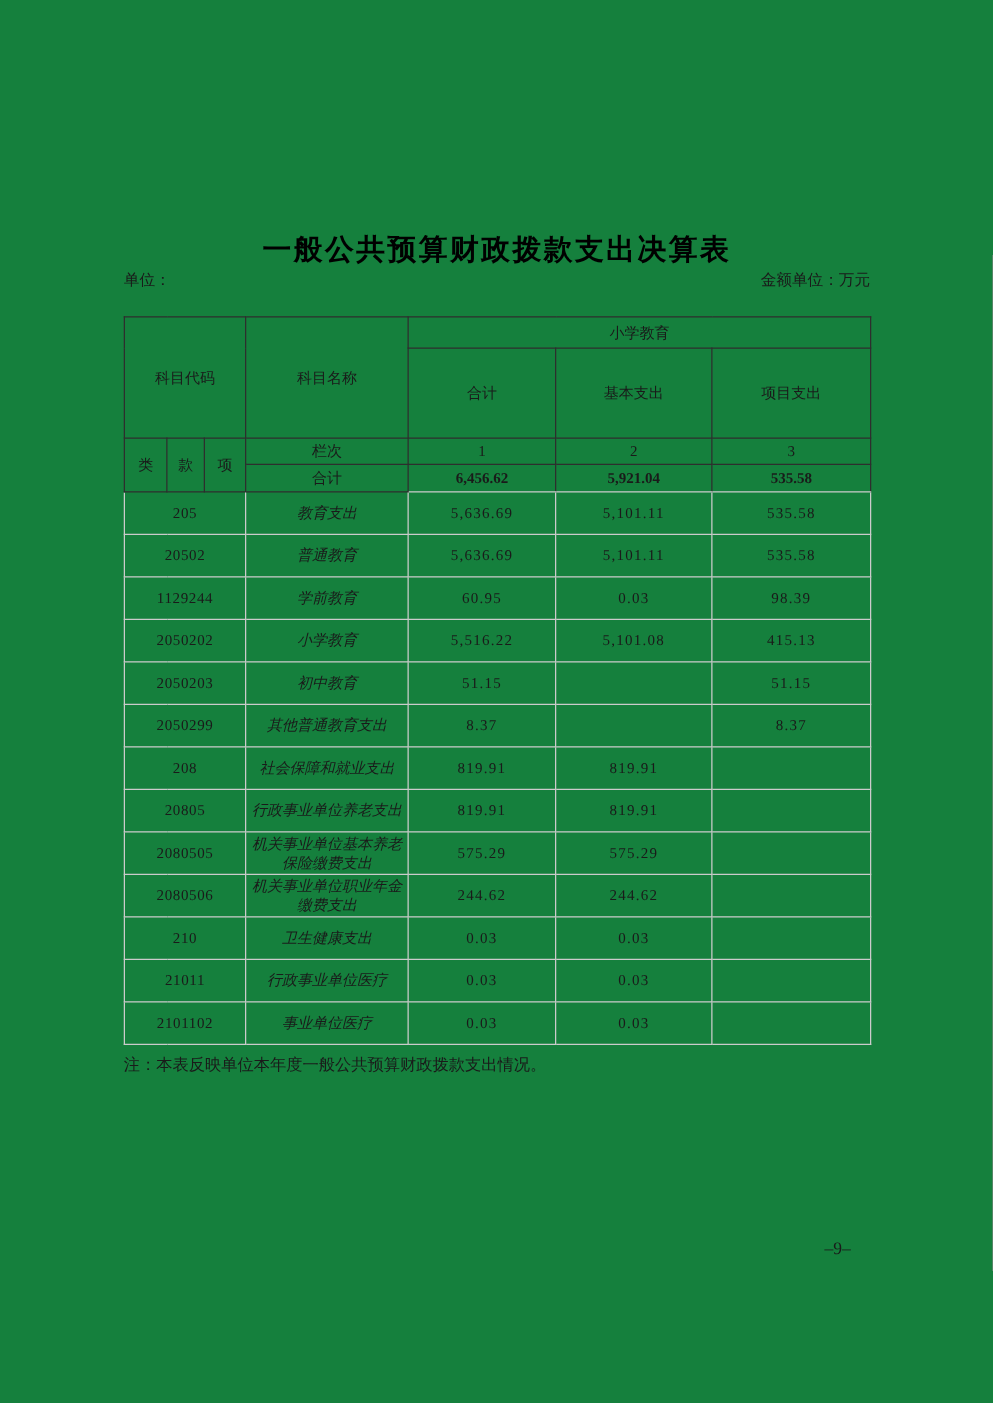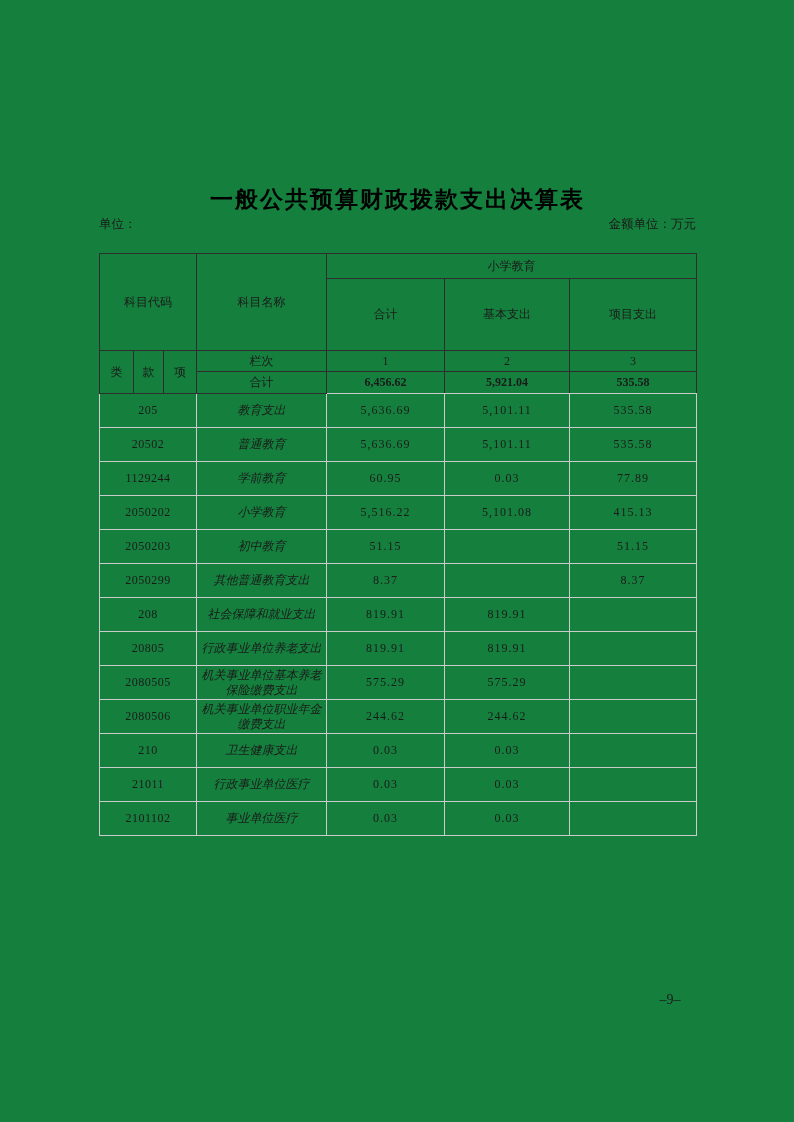--- a/index.html
+++ b/index.html
@@ -147,21 +147,21 @@
         <td class="lb name-cell">普通教育</td>
         <td class="lb val-cell">5,636.69</td>
         <td class="lb val-cell">5,101.11</td>
         <td class="lb val-cell">535.58</td>
       </tr>
       <tr class="body-row">
         <td class="lb code-cell" colspan="3">1129244</td>
         <td class="lb name-cell">学前教育</td>
         <td class="lb val-cell">60.95</td>
         <td class="lb val-cell">0.03</td>
-        <td class="lb val-cell">77.89</td>
+        <td class="lb val-cell">98.39</td>
       </tr>
       <tr class="body-row">
         <td class="lb code-cell" colspan="3">2050202</td>
         <td class="lb name-cell">小学教育</td>
         <td class="lb val-cell">5,516.22</td>
         <td class="lb val-cell">5,101.08</td>
         <td class="lb val-cell">415.13</td>
       </tr>
       <tr class="body-row">
         <td class="lb code-cell" colspan="3">2050203</td>
@@ -222,16 +222,17 @@
       <tr class="body-row">
         <td class="lb code-cell" colspan="3">2101102</td>
         <td class="lb name-cell">事业单位医疗</td>
         <td class="lb val-cell">0.03</td>
         <td class="lb val-cell">0.03</td>
         <td class="lb val-cell"></td>
       </tr>
     </tbody>
       </table>
 
+    <div class="footnote">注：本表反映单位本年度一般公共预算财政拨款支出情况。</div>
   </div>
 
   <div class="page-number">–9–</div>
 </div>
 
 </body></html>

